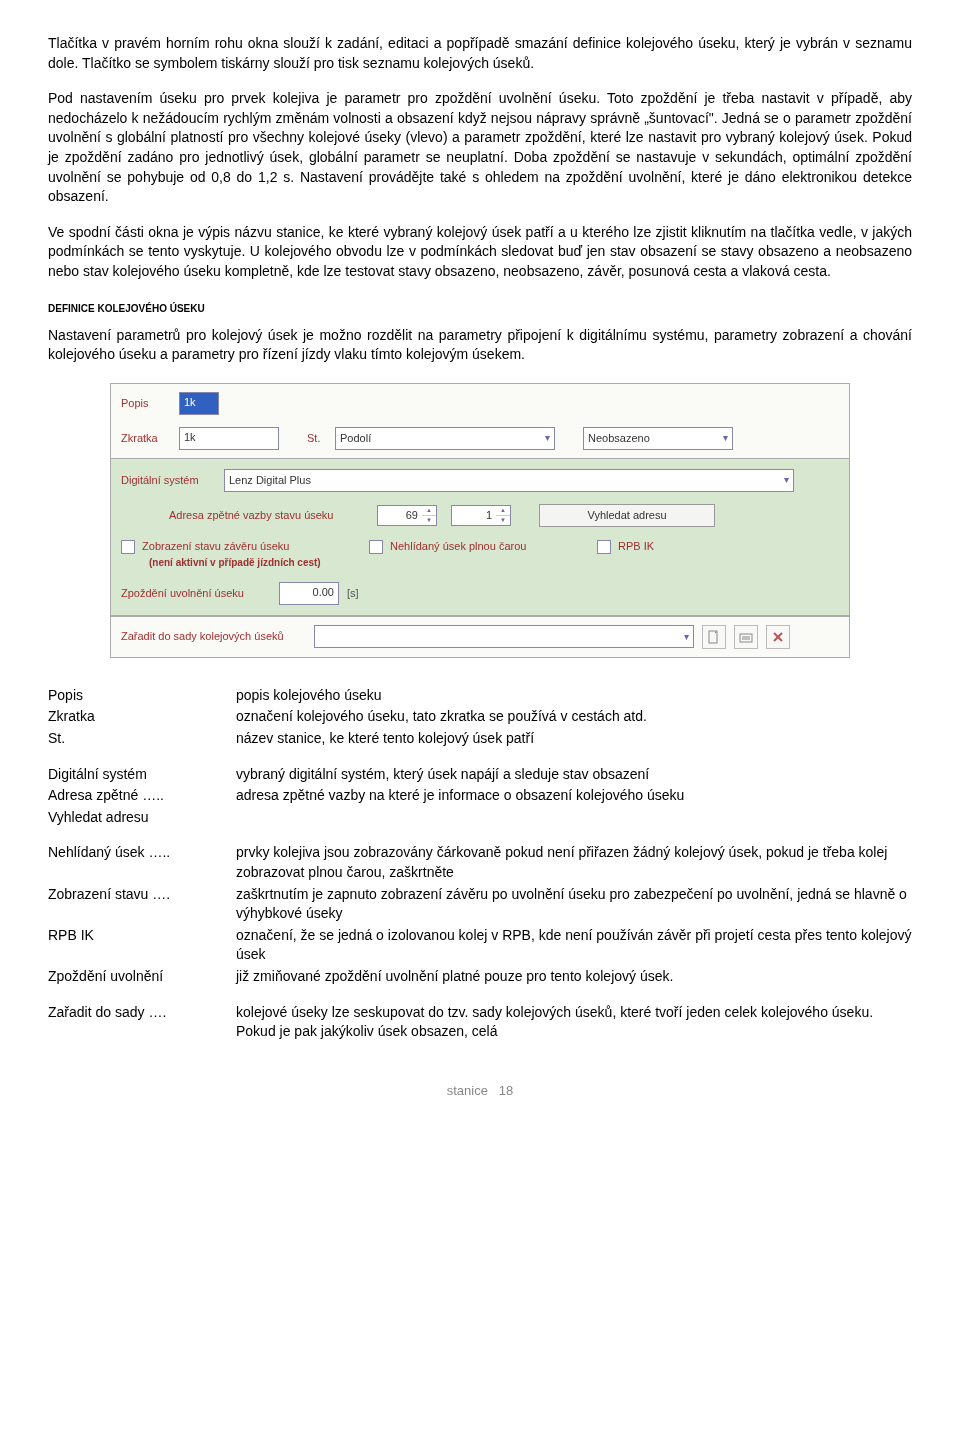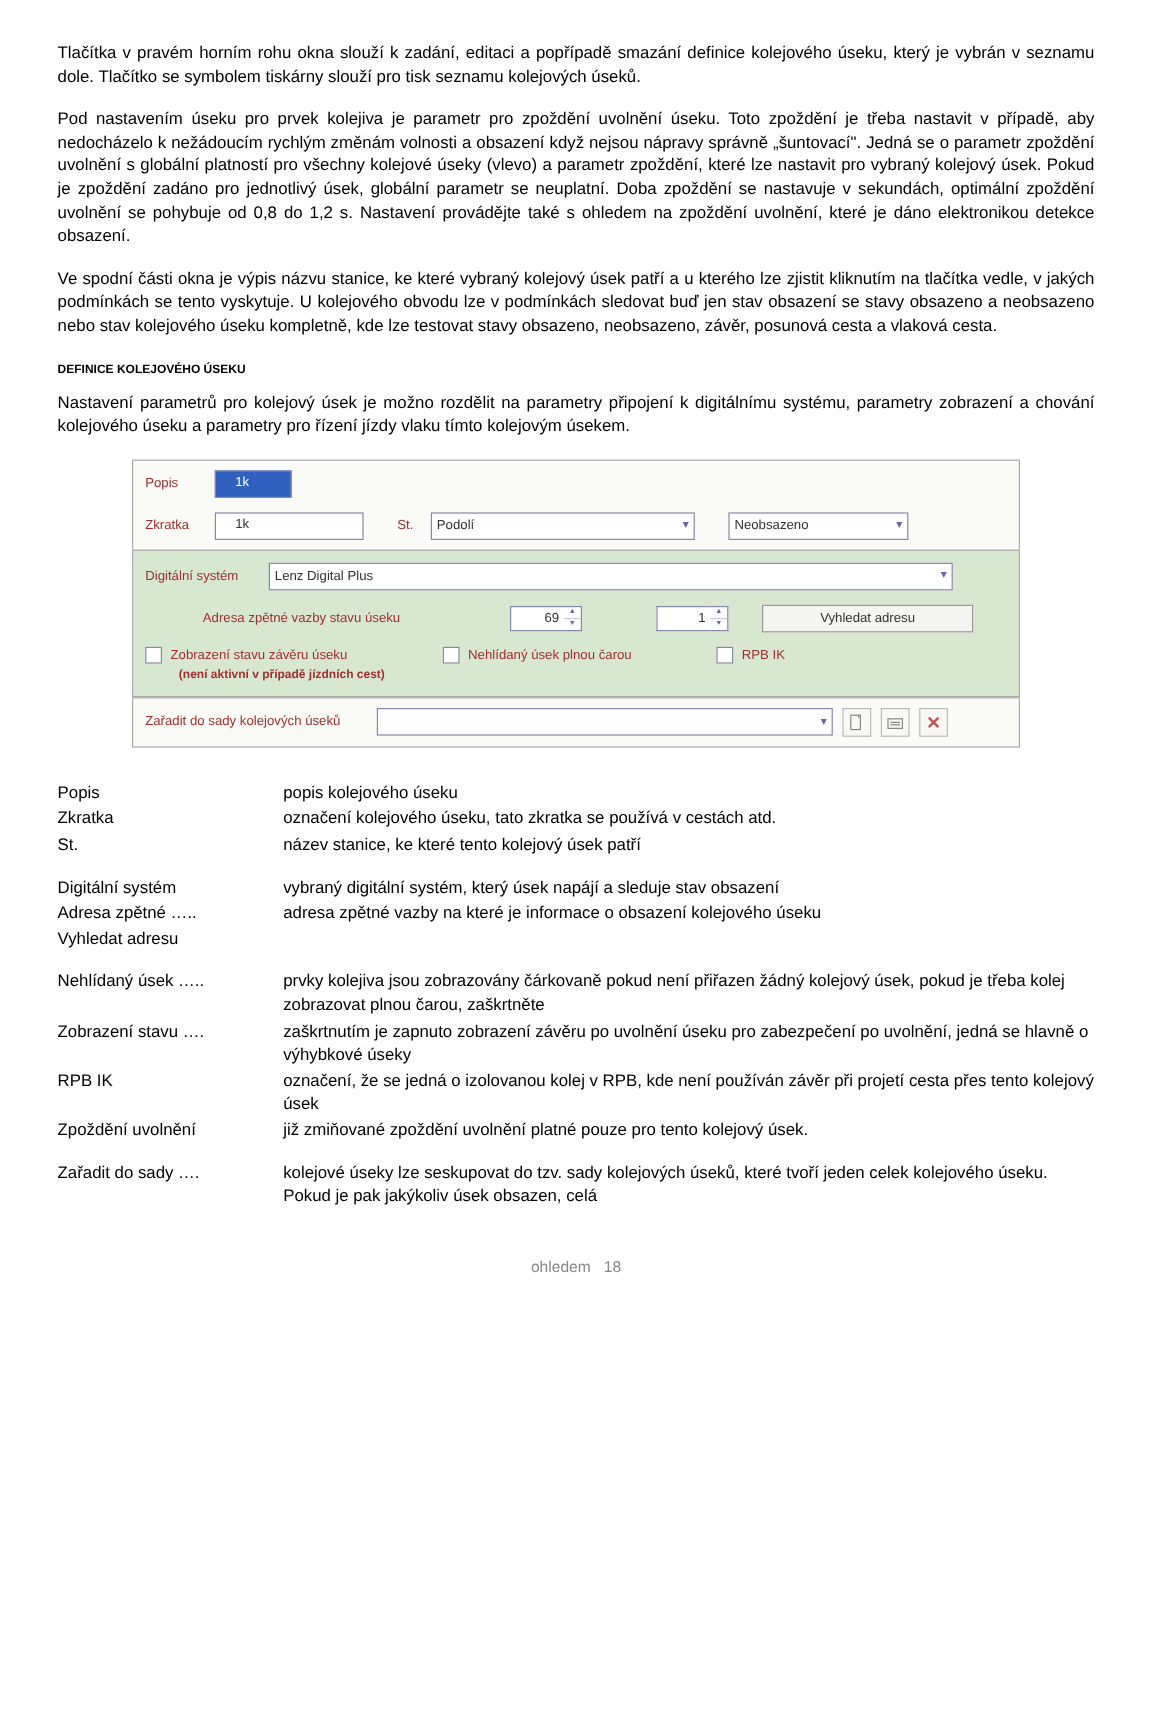--- a/index.html
+++ b/index.html
@@ -49,21 +49,21 @@
   }
   .form-label-wide {
     color: #a03030;
     font-size: 11px;
     min-width: 200px;
     margin-left: 48px;
   }
   .form-input {
     border: 1px solid #88a;
     background: #fff;
-    padding: 2px 16px;
+    padding: 2px 4px;
     font-size: 11px;
     height: 17px;
     box-sizing: content-box;
   }
   .form-input.selected {
     background: #3060c0;
     color: #fff;
   }
   .form-dropdown {
     border: 1px solid #88a;
@@ -114,21 +114,20 @@
     height: 21px;
   }
   .spinner-input {
     border: 1px solid #88a;
     background: #fff;
     text-align: right;
     padding: 2px 4px;
     font-size: 11px;
     width: 36px;
     border-right: none;
-    margin-left: 48px;
   }
   .spinner-btns {
     display: flex;
     flex-direction: column;
     border: 1px solid #88a;
     border-left: none;
     background: #fff;
     width: 14px;
   }
   .spinner-btn {
@@ -252,20 +251,25 @@
         <span class="sub-label">(není aktivní v případě jízdních cest)</span>
       </div>
       <div style="width:220px">
         <span class="checkbox-box"></span>
         <span class="check-label">Nehlídaný úsek plnou čarou</span>
       </div>
       <div>
         <span class="checkbox-box"></span>
         <span class="check-label">RPB IK</span>
       </div>
+    </div>
+    <div class="form-row">
+      <span class="form-label" style="min-width:150px">Zpoždění uvolnění úseku</span>
+      <div class="form-input" style="width:50px;text-align:right">0.00</div>
+      <span style="font-size:11px;color:#555">[s]</span>
     </div>
   </div>
 
   <div class="form-panel" style="border-bottom:1px solid #aaa">
     <div class="form-row">
       <span class="form-label" style="min-width:185px">Zařadit do sady kolejových úseků</span>
       <div class="form-dropdown" style="width:370px">
         <span></span>
         <span class="dd-arrow">▾</span>
       </div>
@@ -341,14 +345,14 @@
 
   <div class="def-group-gap"></div>
 
   <div class="def-row">
       <div class="def-key">Zařadit do sady ….</div>
       <div class="def-val">kolejové úseky lze seskupovat do tzv. sady kolejových úseků, které tvoří jeden celek kolejového úseku. Pokud je pak jakýkoliv úsek obsazen, celá</div>
     </div>
 </div>
 
 <div class="footer">
-  <span>ohledem</span>&nbsp;&nbsp;&nbsp;<span>18</span>
+  <span>stanice</span>&nbsp;&nbsp;&nbsp;<span>18</span>
 </div>
 
 </body></html>

